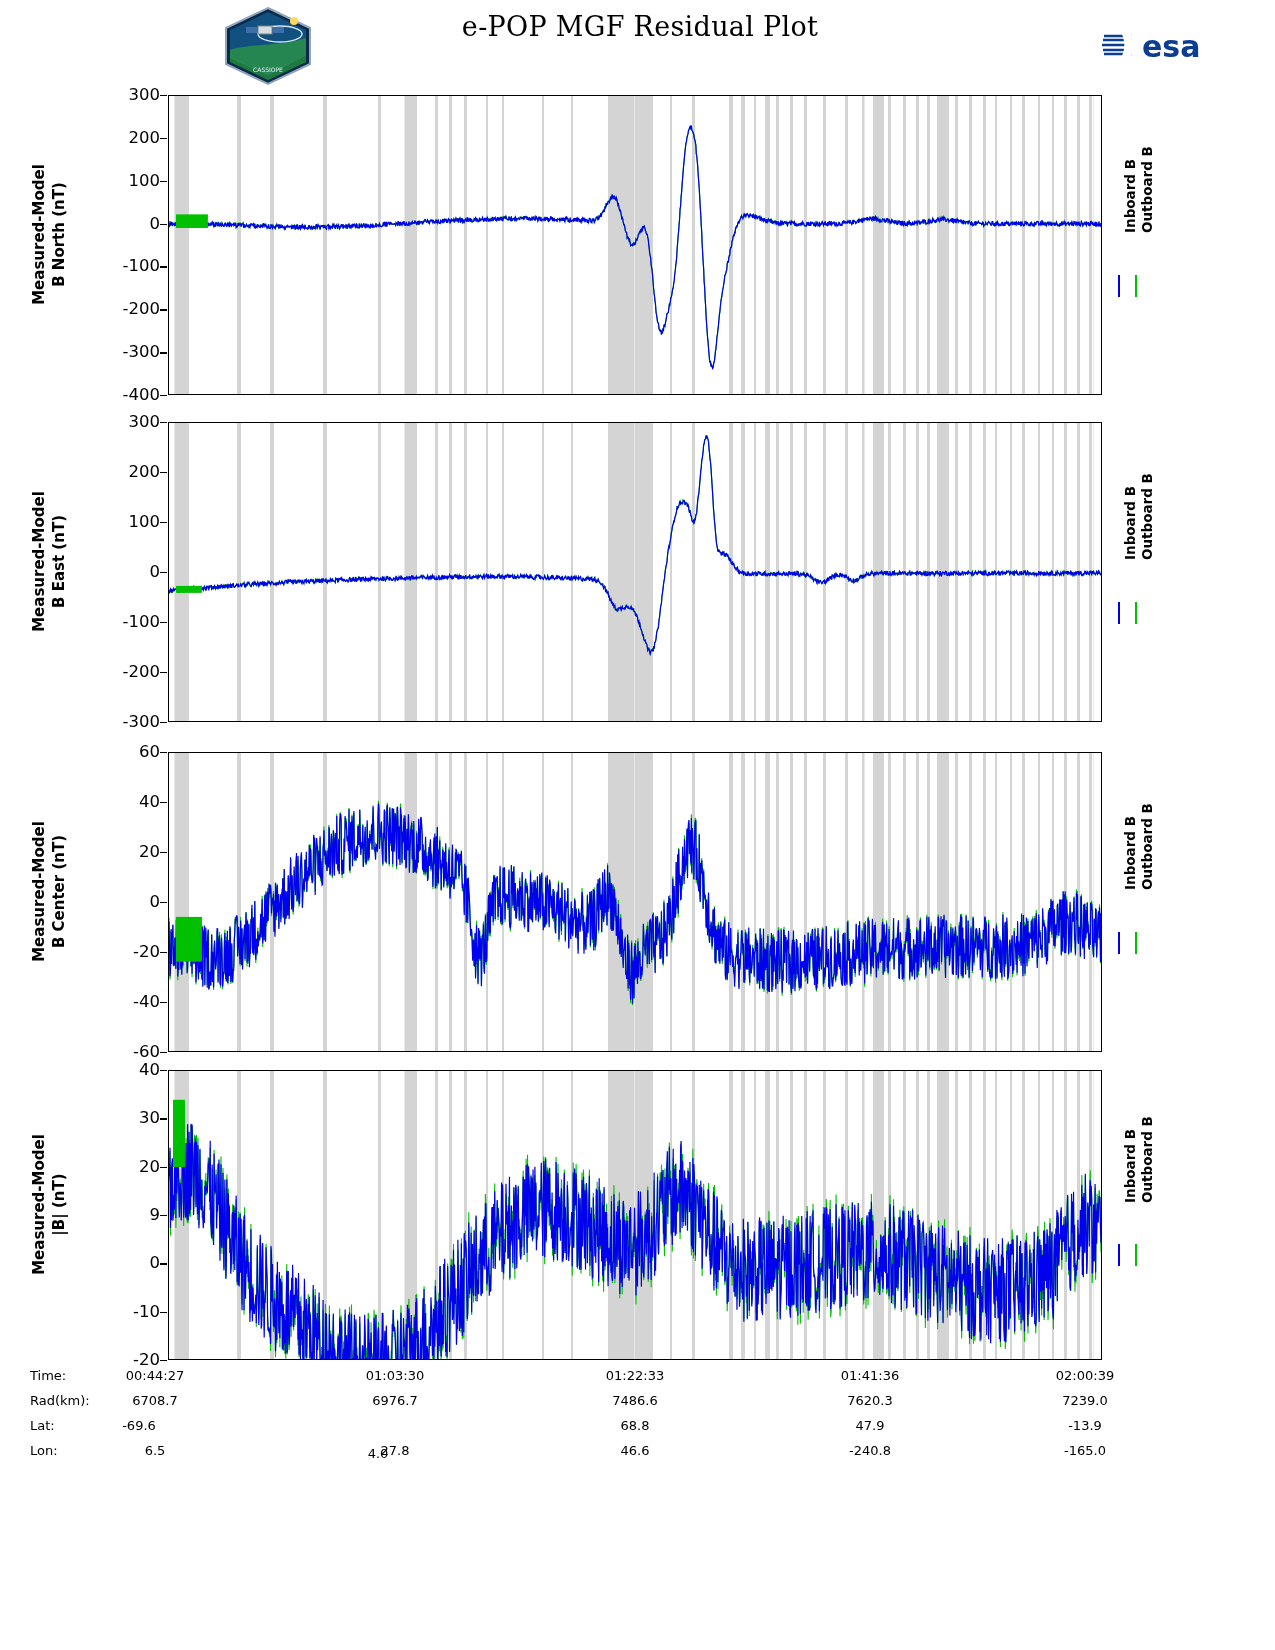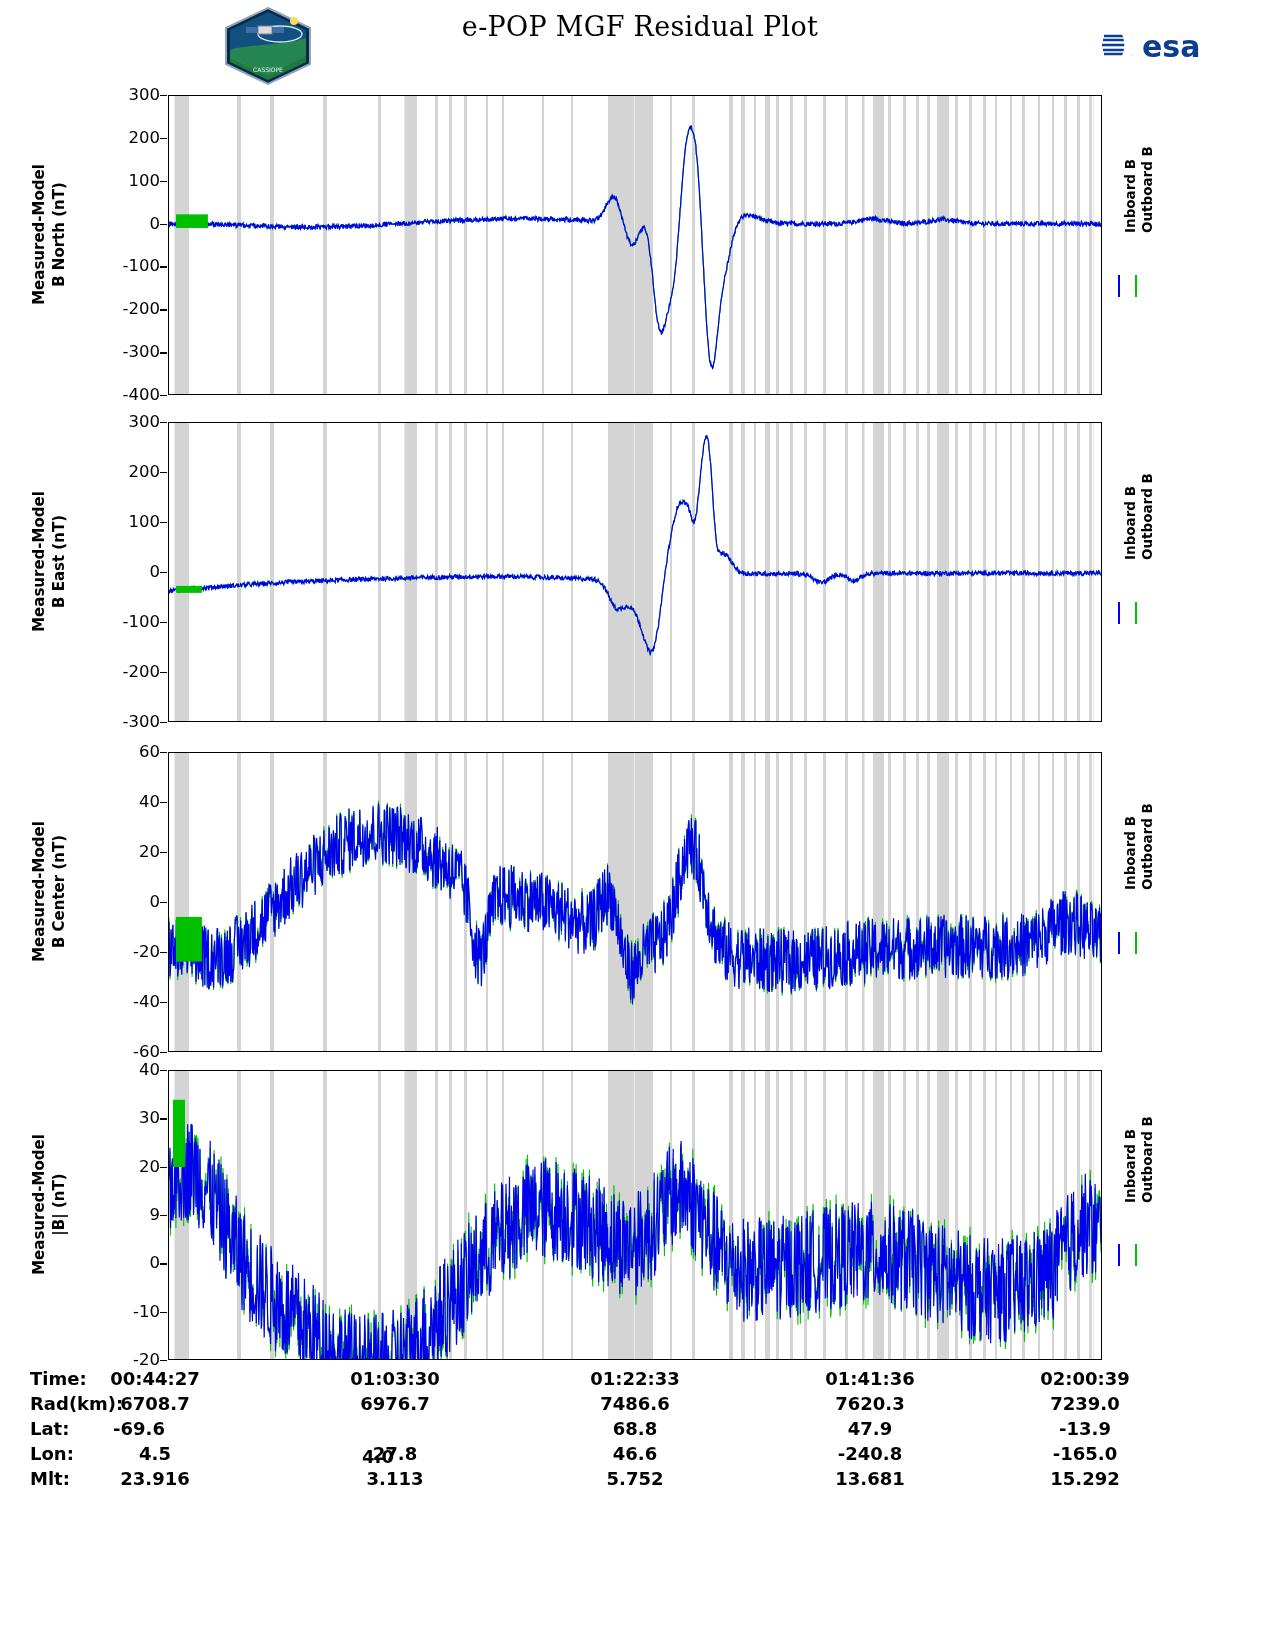--- a/index.html
+++ b/index.html
@@ -154,22 +154,22 @@
     width: 2px;
     height: 22px;
   }
 
   
   .datatable {
     position: absolute;
     left: 30px;
     top: 1368px;
     width: 1160px;
-    font-size: 18px;
-    font-weight: bold;
+    font-size: 13px;
+    font-weight: normal;
   }
   .dt-row {
     position: relative;
     height: 25px;
   }
   .dt-label {
     position: absolute;
     left: 0;
     width: 90px;
     text-align: left;
@@ -617,30 +617,22 @@
       <div class="dt-row">
         <div class="dt-label">Lat:</div>
         <div class="dt-cell" style="left: 34px;">-69.6</div>
         <div class="dt-cell" style="left: 273px; margin-top: 28px;">4.0</div>
         <div class="dt-cell" style="left: 530px;">68.8</div>
         <div class="dt-cell" style="left: 765px;">47.9</div>
         <div class="dt-cell" style="left: 980px;">-13.9</div>
       </div>
       <div class="dt-row">
         <div class="dt-label">Lon:</div>
-        <div class="dt-cell" style="left: 50px;">4.5</div>
+        <div class="dt-cell" style="left: 50px;">6.5</div>
         <div class="dt-cell" style="left: 290px;">27.8</div>
         <div class="dt-cell" style="left: 530px;">46.6</div>
         <div class="dt-cell" style="left: 765px;">-240.8</div>
         <div class="dt-cell" style="left: 980px;">-165.0</div>
       </div>
-      <div class="dt-row">
-        <div class="dt-label">Mlt:</div>
-        <div class="dt-cell" style="left: 50px;">23.916</div>
-        <div class="dt-cell" style="left: 290px;">3.113</div>
-        <div class="dt-cell" style="left: 530px;">5.752</div>
-        <div class="dt-cell" style="left: 765px;">13.681</div>
-        <div class="dt-cell" style="left: 980px;">15.292</div>
-      </div>
     </div>
 
 
 </div>
 
 </body></html>

